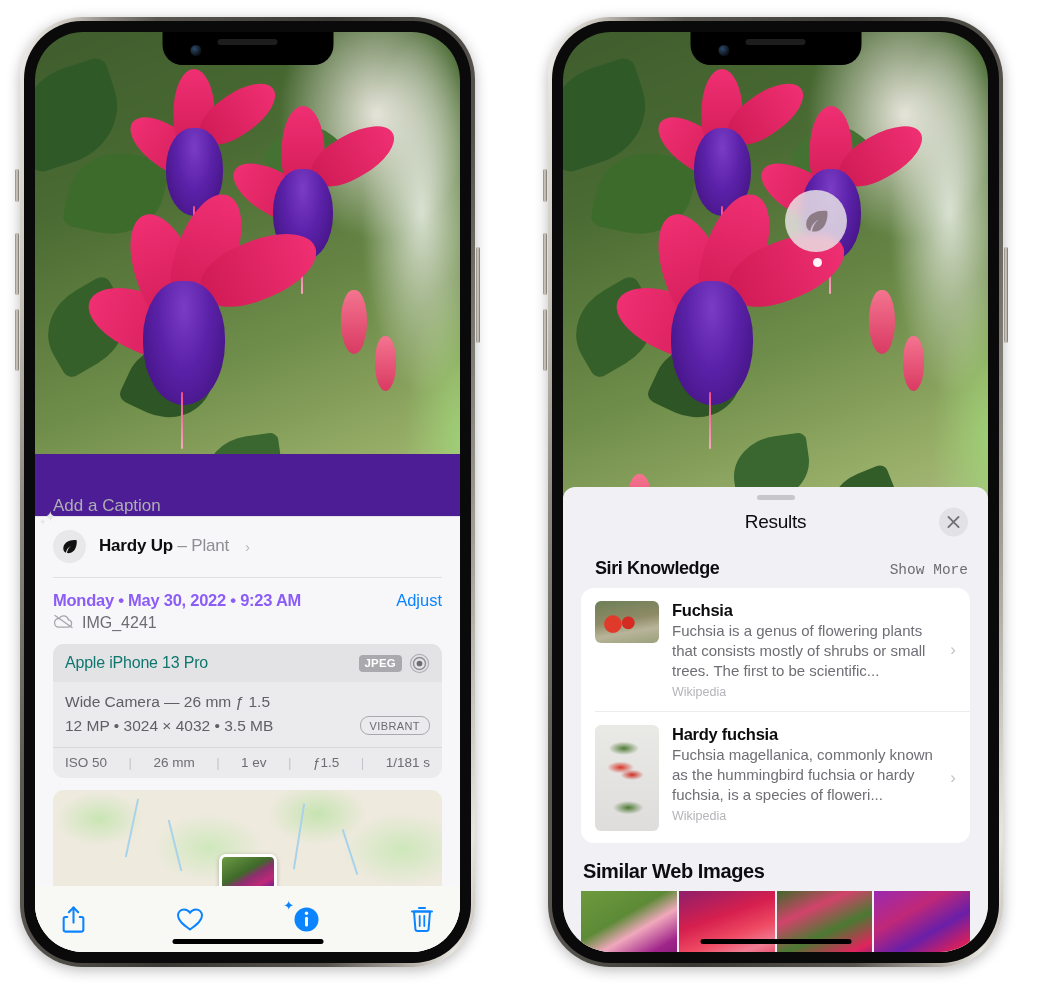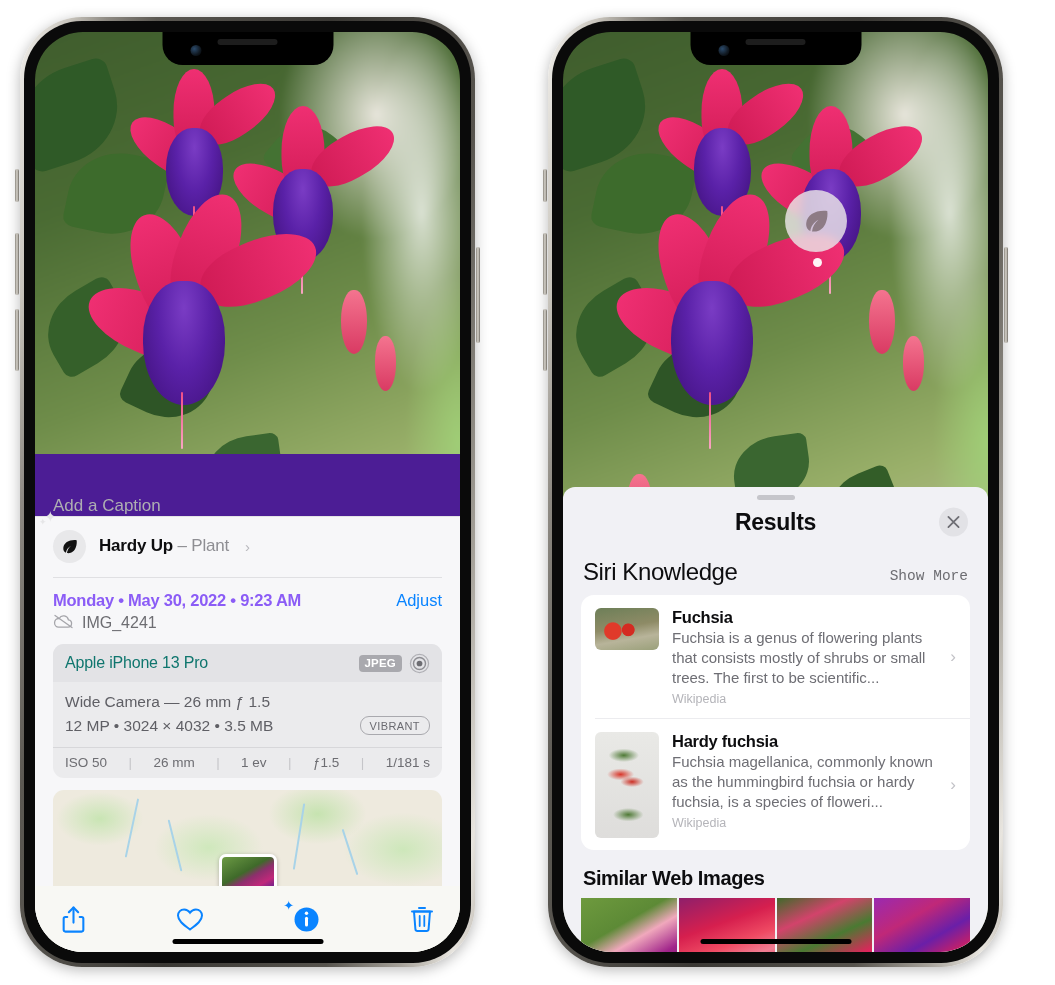--- a/index.html
+++ b/index.html
@@ -203,32 +203,32 @@
   
   .sheet-right {
     position: absolute; left: 0; right: 0; bottom: 0; top: 455px;
     background: #f1f1f5;
     border-radius: 12px 12px 0 0;
     z-index: 20; overflow: hidden;
   }
   .grabber { width: 38px; height: 5px; border-radius: 3px; background: #c6c6cb;
              margin: 8px auto 0 auto; }
   .res-head { position: relative; height: 44px; display: flex; align-items: center; justify-content: center; }
-  .res-title { font-size: 23px; font-weight: 700; color: #0d0d0f; letter-spacing: -.3px; }
+  .res-title { font-size: 19px; font-weight: 400; color: #0d0d0f; letter-spacing: -.3px; }
   .close-btn {
     position: absolute; right: 20px; top: 50%; transform: translateY(-50%);
     width: 29px; height: 29px; border-radius: 50%; background: #e2e2e6;
     display: flex; align-items: center; justify-content: center;
     color: #6f6f75; font-size: 15px;
   }
   .sec-head {
     display: flex; align-items: baseline; justify-content: space-between;
     padding: 14px 20px 9px 20px;
   }
-  .sec-title { font-size: 24px; font-weight: 400; color: #0d0d0f; letter-spacing: -.4px; }
+  .sec-title { font-size: 18px; font-weight: 700; color: #0d0d0f; letter-spacing: -.4px; margin-left: 12px; }
   .show-more { font-size: 14.5px; color: #6d6d72; font-family: Liberation Mono, monospace; }
   .know-card { background: #fff; border-radius: 13px; margin: 0 18px; overflow: hidden; }
   .know-row { display: flex; align-items: flex-start; gap: 13px; padding: 13px 14px 12px 14px; }
   .know-row + .know-row { border-top: .5px solid #ececef; margin-left: 14px; padding-left: 0; }
   .know-row + .know-row .kthumb { margin-left: 0; }
   .kthumb { flex: 0 0 auto; border-radius: 6px; overflow: hidden; }
   .kt1 { width: 64px; height: 42px;
     background:
       radial-gradient(circle at 28% 55%, #e03a2a 0%, #e03a2a 16%, transparent 18%),
       radial-gradient(circle at 52% 52%, #d42b22 0%, #d42b22 15%, transparent 17%),

